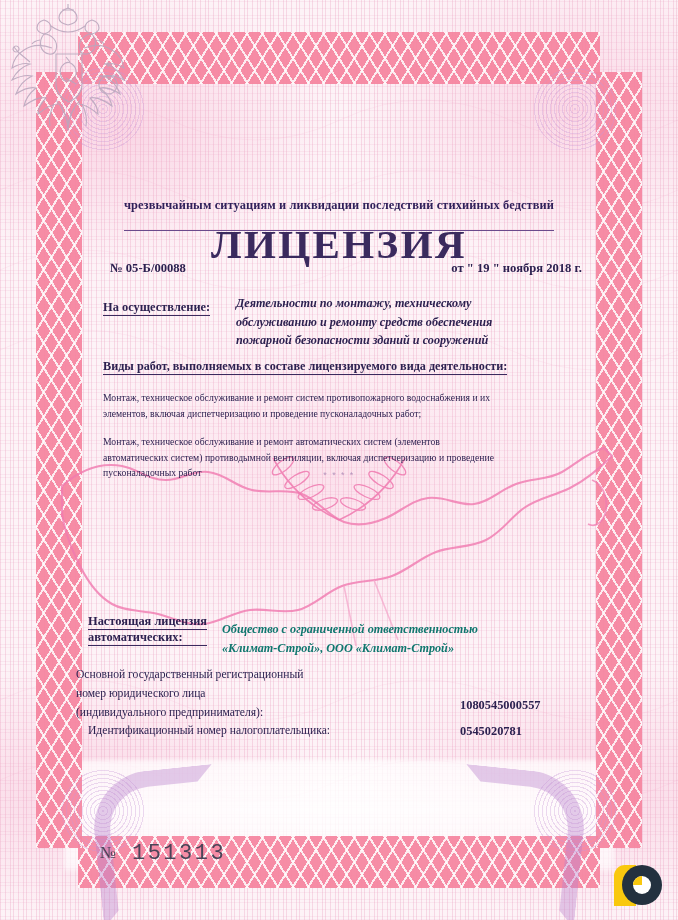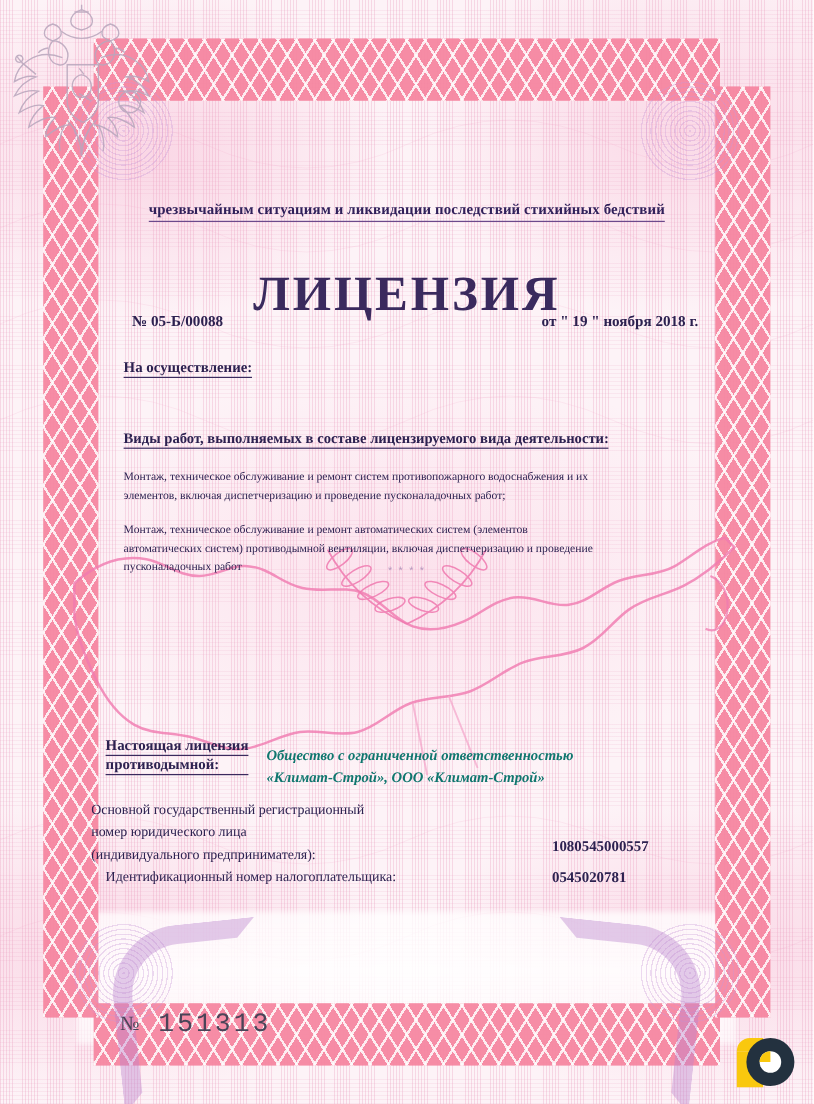--- a/index.html
+++ b/index.html
@@ -130,21 +130,22 @@
     text-align: center;
     font-size: 12.4px;
     font-weight: bold;
     line-height: 17px;
     color: #30205a;
     letter-spacing: 0.1px;
   }
   .ministry .l2 {
     display: inline-block;
     border-bottom: 1px solid #6b4a8c;
-    padding-bottom: 1px;
+    padding-bottom: 16px;
+    margin-top: 31px;
   }
 
   .doc-title {
     position: absolute;
     left: 0; right: 0; top: 220px;
     text-align: center;
     font-size: 41px;
     font-weight: bold;
     letter-spacing: 2.4px;
     color: #3a2a5e;
@@ -376,31 +377,36 @@
     </div>
 
     <div class="doc-title">ЛИЦЕНЗИЯ</div>
 
     <div class="lic-number">№ 05-Б/00088</div>
     <div class="lic-date">от " 19 " ноября 2018 г.</div>
 
     <div class="row-activity">
       <span class="label-ul">На осуществление:</span>
     </div>
+    <div class="activity-value">
+      <div>Деятельности по монтажу, техническому</div>
+      <div>обслуживанию и ремонту средств обеспечения</div>
+      <div>пожарной безопасности зданий и сооружений</div>
+    </div>
 
     <div class="works-header">
       <span class="label-ul">Виды работ, выполняемых в составе лицензируемого вида деятельности:</span>
     </div>
 
     <div class="work-item i1">Монтаж, техническое обслуживание и ремонт систем противопожарного водоснабжения и их элементов, включая диспетчеризацию и проведение пусконаладочных работ;</div>
     <div class="work-item i2">Монтаж, техническое обслуживание и ремонт автоматических систем (элементов автоматических систем) противодымной вентиляции, включая диспетчеризацию и проведение пусконаладочных работ</div>
 
     <div class="row-granted-label">
       <span class="label-ul">Настоящая лицензия</span>
-      <span class="label-ul">противодымной:</span>
+      <span class="label-ul">автоматических:</span>
     </div>
     <div class="granted-value">
       <div>Общество с ограниченной ответственностью</div>
       <div>«Климат-Строй», ООО «Климат-Строй»</div>
     </div>
 
     <div class="reg-block">
       <div>Основной государственный регистрационный</div>
       <div>номер юридического лица</div>
       <div>(индивидуального предпринимателя):</div>

